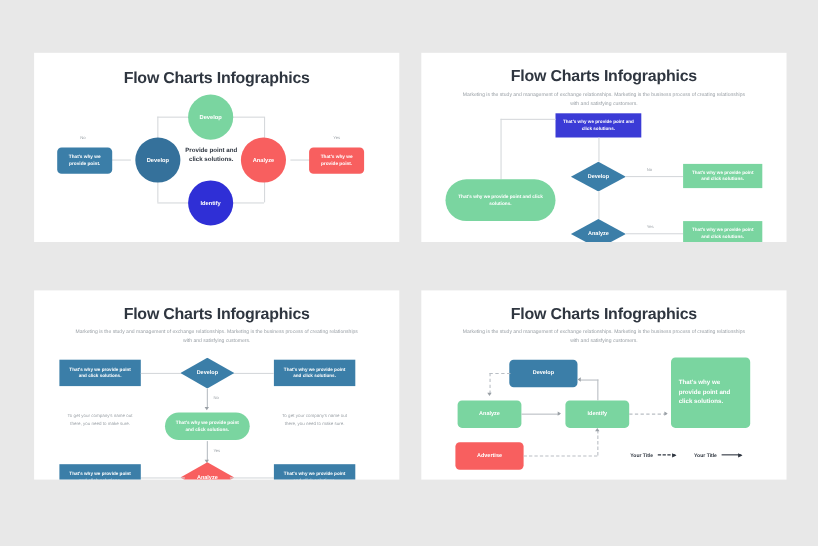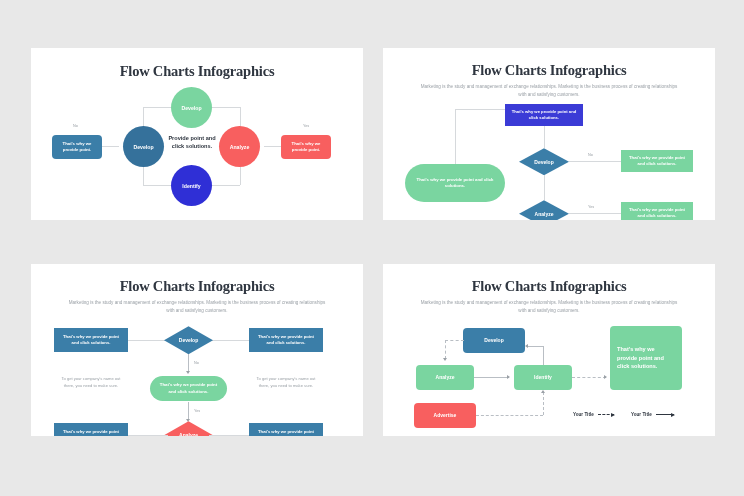--- a/index.html
+++ b/index.html
@@ -19,21 +19,20 @@
   #card1 { left: 31px;  top: 48px;  width: 332px; height: 172px; }
   #card2 { left: 383px; top: 48px;  width: 332px; height: 172px; }
   #card3 { left: 31px;  top: 264px; width: 332px; height: 172px; }
   #card4 { left: 383px; top: 264px; width: 332px; height: 172px; }
 
   .title {
     text-align: center;
     font-weight: bold;
     color: #2f3640;
     letter-spacing: -0.2px;
-    font-family: Liberation Serif, serif;
   }
   #card1 .title { font-size: 14.5px; margin-top: 15px; }
   #card2 .title, #card3 .title, #card4 .title { font-size: 14.5px; margin-top: 14px; }
 
   .subtitle {
     text-align: center;
     font-size: 4.6px;
     line-height: 1.65;
     color: #9aa0a6;
     margin: 4px auto 0;

